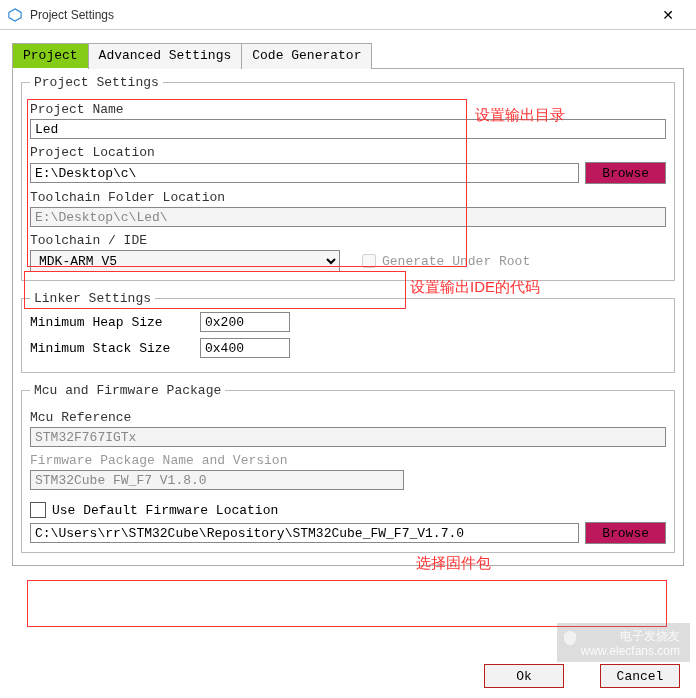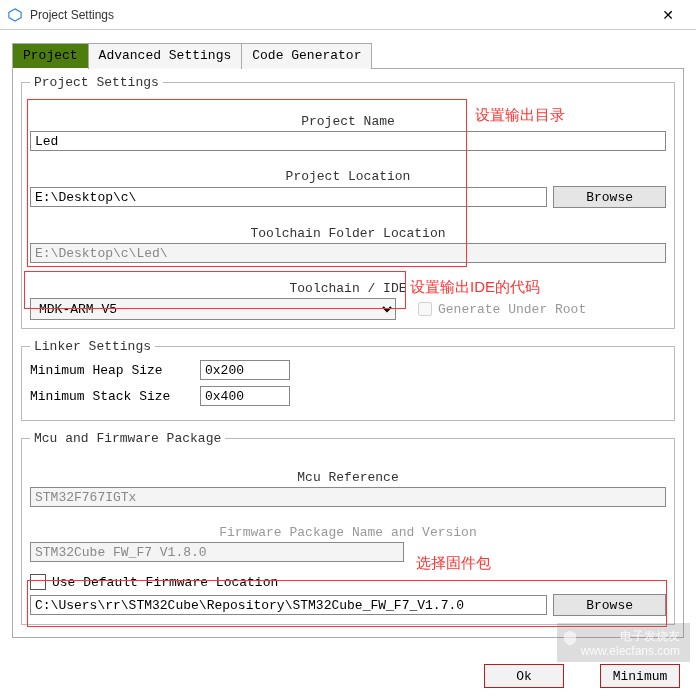--- a/index.html
+++ b/index.html
@@ -50,43 +50,42 @@
       padding: 4px 10px 5px 10px;
       border: 1px solid #aaa;
       border-bottom: none;
       background: #f5f5f5;
       margin-right: -1px;
       position: relative;
       top: 1px;
       cursor: pointer;
     }
     .tab.active {
-      background: #4d7c0f;
+      background: #84cc16;
       border-bottom: 1px solid #fff;
     }
     .panel {
       border-left: 1px solid #aaa;
       border-right: 1px solid #aaa;
       border-bottom: 1px solid #aaa;
       padding: 2px 2px;
     }
     fieldset {
       border: 1px solid #bbb;
       margin: 4px 6px 10px 6px;
       padding: 6px 8px 8px 8px;
     }
     legend {
       padding: 0 4px;
       color: #333;
     }
     .label {
-      margin-top: 18px;
+      margin-top: 6px;
       margin-bottom: 2px;
       color: #333;
-      text-align: center;
     }
     .label.disabled { color: #999; }
     .row-flex {
       display: flex;
       align-items: center;
       gap: 6px;
     }
     input.text {
       width: 100%;
       height: 20px;
@@ -96,29 +95,29 @@
       font-size: 13px;
       background: #fff;
     }
     input.text.disabled {
       background: #f4f4f4;
       color: #888;
     }
     input.browse-text { flex: 1; }
     button.btn {
       height: 22px;
-      padding: 0 32px;
+      padding: 0 16px;
       border: 1px solid #888;
-      background: #e5e5e5;
+      background: #be185d;
       font-family: inherit;
       font-size: 13px;
       cursor: pointer;
     }
     select.combo {
-      width: 366px;
+      width: 310px;
       height: 22px;
       border: 1px solid #888;
       font-family: inherit;
       font-size: 13px;
       padding: 0 4px;
       background: #f5f5f5;
     }
     .chk-row {
       display: flex;
       align-items: center;
@@ -276,21 +275,21 @@
         <input class="text browse-text" type="text" value="C:\Users\rr\STM32Cube\Repository\STM32Cube_FW_F7_V1.7.0" style="">
         <button class="btn">Browse</button>
       </div>
     </fieldset>
 
   </div>
 </div>
 
 <div class="footer">
   <button>Ok</button>
-  <button>Minimum</button>
+  <button>Cancel</button>
 </div>
 
 <div class="anno-box" style="left:27px; top:99px; width:440px; height:168px;"></div>
 <div class="anno-text" style="left:475px; top:106px;">设置输出目录</div>
 
 <div class="anno-box" style="left:24px; top:271px; width:382px; height:38px;"></div>
 <div class="anno-text" style="left:410px; top:278px;">设置输出IDE的代码</div>
 
 <div class="anno-box" style="left:27px; top:580px; width:640px; height:47px;"></div>
 <div class="anno-text" style="left:416px; top:554px;">选择固件包</div>

